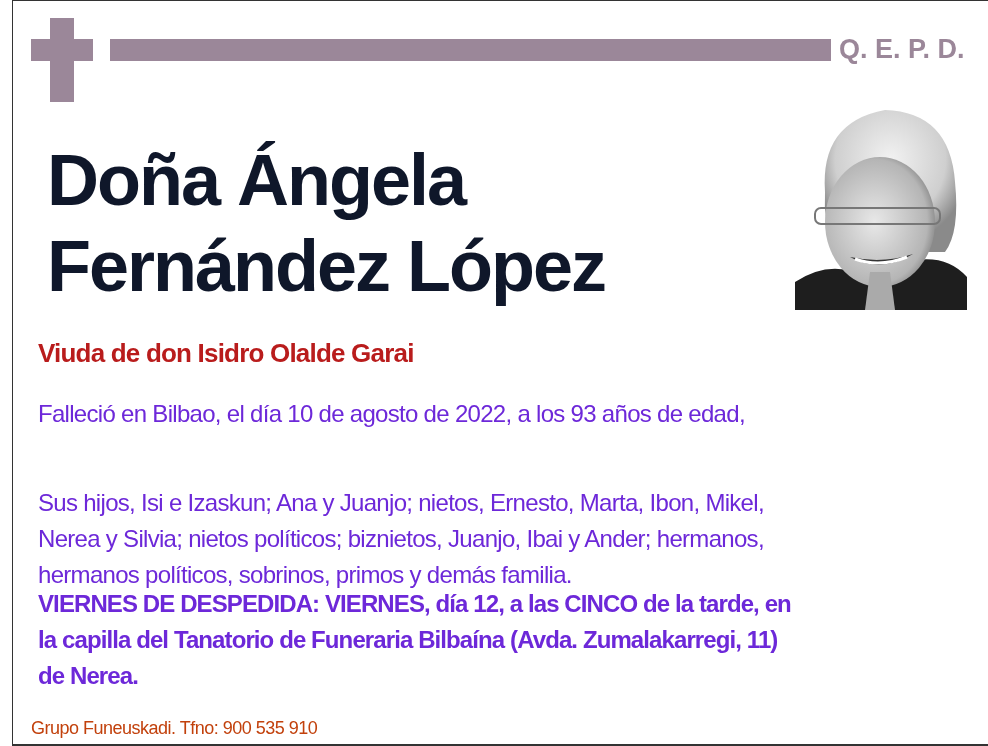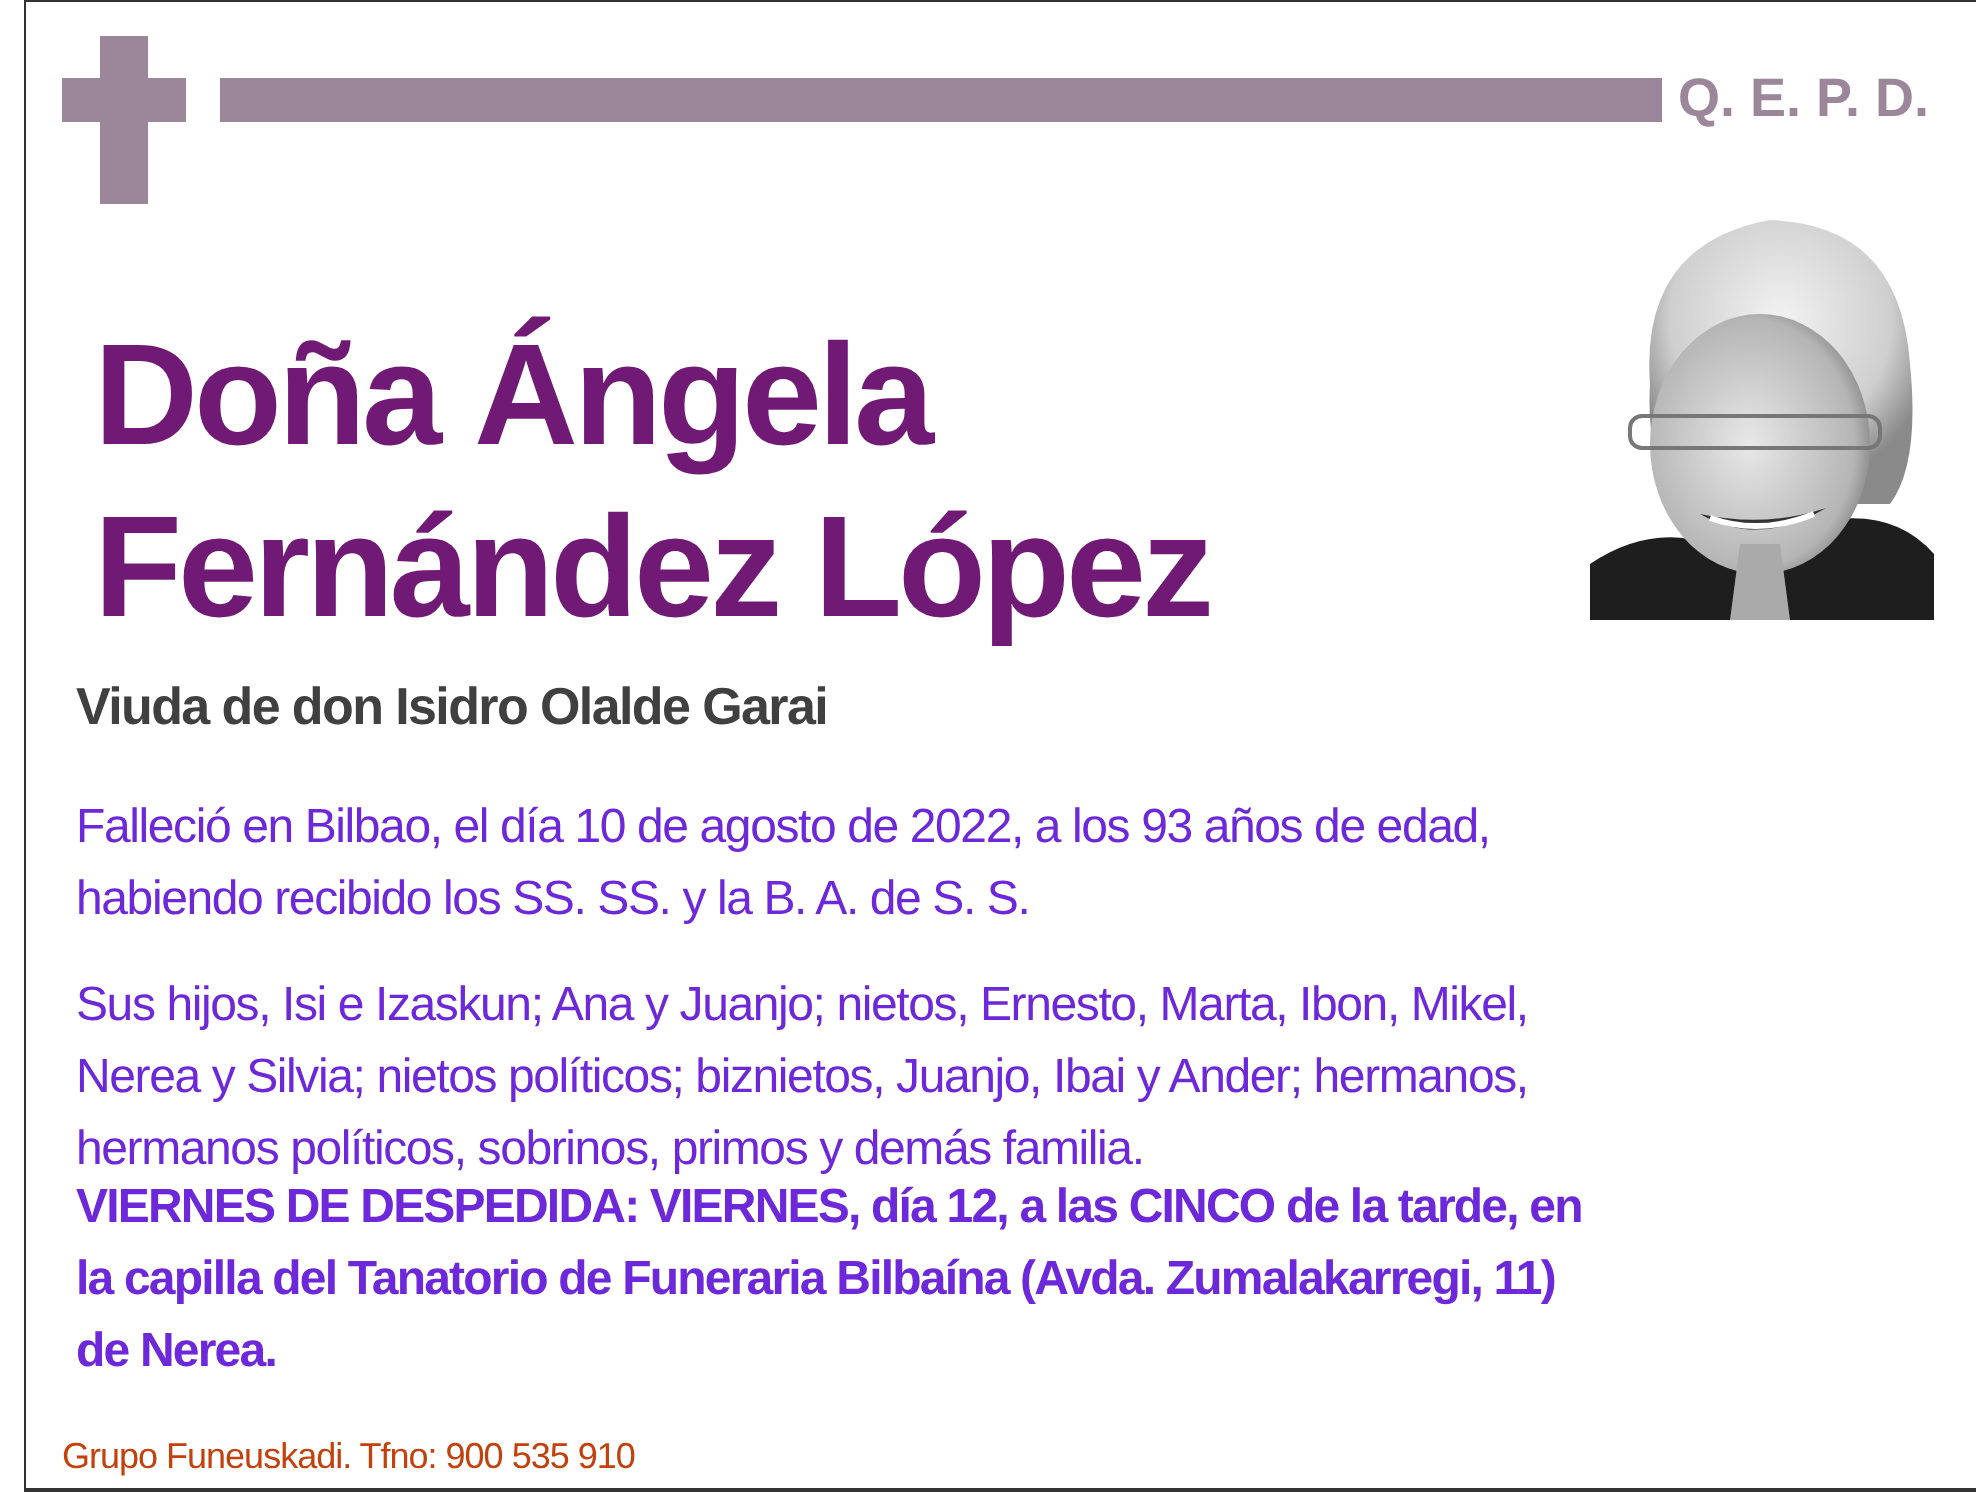--- a/index.html
+++ b/index.html
@@ -11,28 +11,28 @@
   }
   .cross-v { position: absolute; left: 37px; top: 17px; width: 24px; height: 84px; background: #9b8799; }
   .cross-h { position: absolute; left: 18px; top: 38px; width: 62px; height: 22px; background: #9b8799; }
   .rule { position: absolute; left: 97px; top: 38px; width: 721px; height: 22px; background: #9b8799; }
   .qepd {
     position: absolute; left: 826px; top: 33px; font-family: "Liberation Sans", sans-serif;
     font-weight: bold; font-size: 27px; color: #9b8799; letter-spacing: 0px; white-space: nowrap;
   }
   .name {
     position: absolute; left: 34px; top: 136px; font-family: "Liberation Sans", sans-serif;
-    font-weight: bold; font-size: 72px; line-height: 86px; color: #701a75; letter-spacing: -2px; margin-top: 18px;
+    font-weight: bold; font-size: 72px; line-height: 86px; color: #0f172a; letter-spacing: -2px;
   }
   .photo {
     position: absolute; left: 782px; top: 101px; width: 172px; height: 208px; overflow: hidden; background: #fff;
   }
   .subtitle {
     position: absolute; left: 25px; top: 337px; font-family: "Liberation Sans", sans-serif;
-    font-weight: bold; font-size: 26px; color: #404040; letter-spacing: -0.8px; white-space: nowrap;
+    font-weight: bold; font-size: 26px; color: #b91c1c; letter-spacing: -0.8px; white-space: nowrap;
   }
   .para {
     position: absolute; left: 25px; font-family: "Liberation Sans", sans-serif;
     font-size: 24px; line-height: 36px; color: #6d28d9; letter-spacing: -0.7px; width: 945px;
   }
   .p1 { top: 395px; }
   .p2 { top: 472px; margin-top: 12px; }
   .p3 { top: 585px; font-weight: bold; letter-spacing: -0.9px; }
   .footer {
     position: absolute; left: 18px; top: 717px; font-family: Liberation Sans, sans-serif;
@@ -75,21 +75,20 @@
       <path d="M55 155 Q85 172 118 152 Q88 162 55 155 Z" fill="#333"></path>
       <path d="M60 157 Q85 166 112 155" stroke="#fff" stroke-width="3" fill="none"></path>
       <path d="M75 170 L70 208 L100 208 L95 170 Z" fill="#aaa"></path>
     </svg>
   </div>
 
   <div class="subtitle">Viuda de don Isidro Olalde Garai</div>
 
   <div class="para p1">
     <div>Falleció en Bilbao, el día 10 de agosto de 2022, a los 93 años de edad,</div>
-    <div>habiendo recibido los SS. SS. y la B. A. de S. S.</div>
   </div>
 
   <div class="para p2">
     <div>Sus hijos, Isi e Izaskun; Ana y Juanjo; nietos, Ernesto, Marta, Ibon, Mikel,</div>
     <div>Nerea y Silvia; nietos políticos; biznietos, Juanjo, Ibai y Ander; hermanos,</div>
     <div>hermanos políticos, sobrinos, primos y demás familia.</div>
   </div>
 
   <div class="para p3">
     <div>VIERNES DE DESPEDIDA: VIERNES, día 12, a las CINCO de la tarde, en</div>

